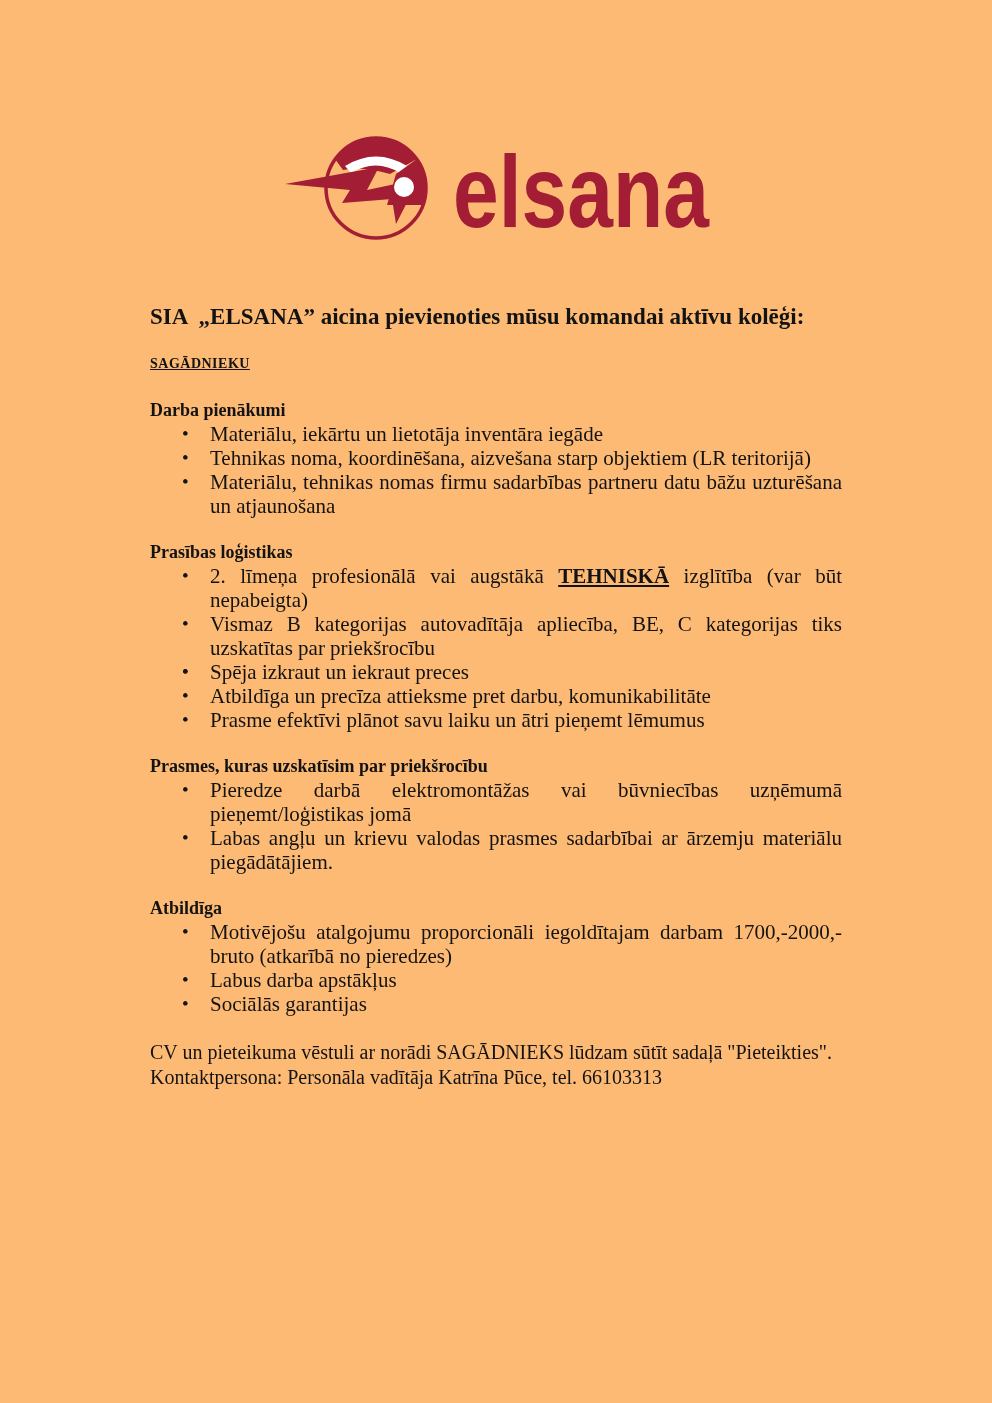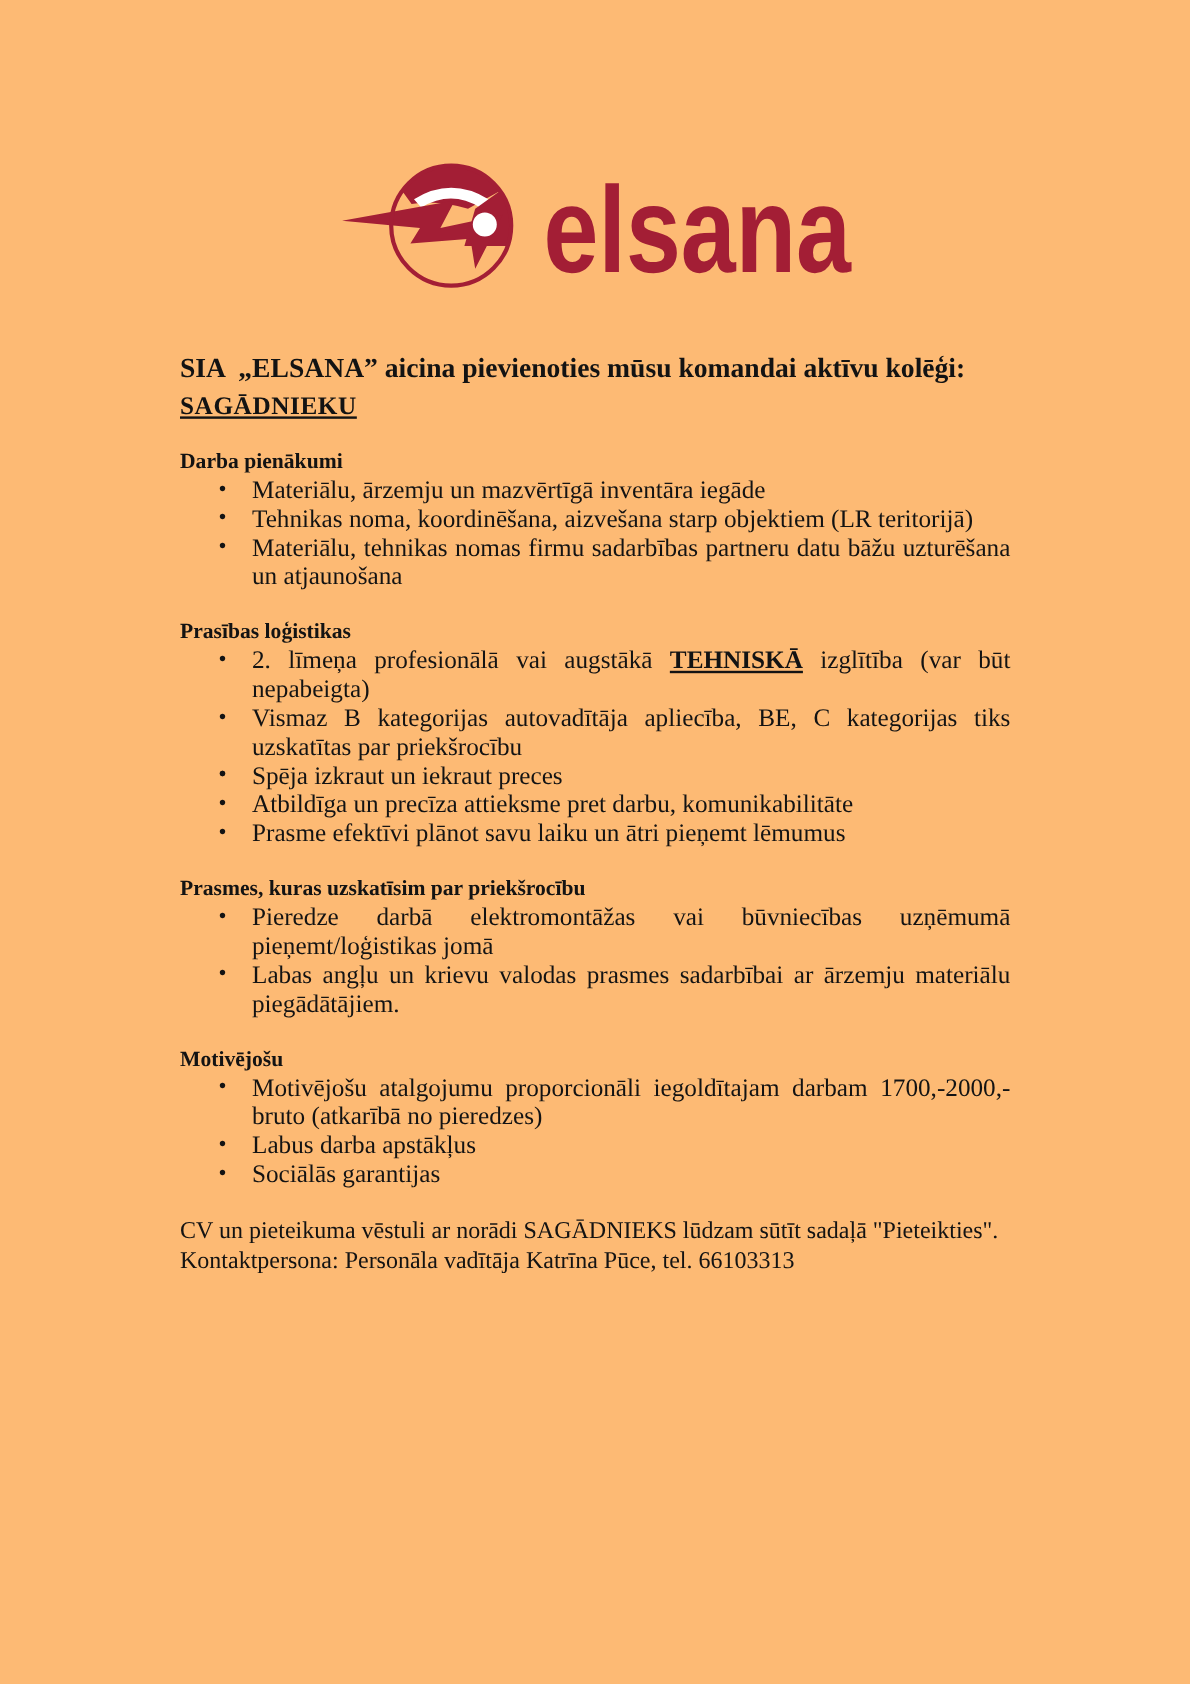--- a/index.html
+++ b/index.html
@@ -9,32 +9,32 @@
     overflow: hidden;
     font-family: "Liberation Serif", "DejaVu Serif", serif;
     color: #131313;
   }
   .page { position: absolute; inset: 0; background: #fdba74; }
 
   
   .logo { position: absolute; left: 283px; top: 128px; width: 430px; height: 124px; }
 
   
-  .content { position: absolute; left: 150px; top: 292px; width: 692px; }
+  .content { position: absolute; left: 150px; top: 302px; width: 692px; }
 
   h1.title {
     margin: 0;
     font-size: 23px; line-height: 30px;
     font-weight: bold;
     white-space: nowrap;
   }
   .position {
     display: inline-block;
-    margin-top: 4px;
-    font-size: 21px; line-height: 24px;
+    margin-top: 20px;
+    font-size: 14px; line-height: 24px;
     font-weight: bold;
     text-decoration: underline;
     letter-spacing: 0.5px;
   }
   section h2 {
     margin: 22px 0 0 0;
     font-size: 18px; line-height: 24px;
     font-weight: bold;
   }
   ul.bullets {
@@ -85,21 +85,21 @@
 
     <div>
       <span class="position">SAGĀDNIEKU</span>
     </div>
 
     <section>
       <h2>Darba pienākumi</h2>
       <ul class="bullets">
         <li>
           <span class="blt">•</span>
-          <span>Materiālu, ārzemju un mazvērtīgā inventāra iegāde</span>
+          <span>Materiālu, iekārtu un lietotāja inventāra iegāde</span>
         </li>
         <li>
           <span class="blt">•</span>
           <span>Tehnikas noma, koordinēšana, aizvešana starp objektiem (LR teritorijā)</span>
         </li>
         <li>
           <span class="blt">•</span>
           <span>Materiālu, tehnikas nomas firmu sadarbības partneru datu bāžu uzturēšana un atjaunošana</span>
         </li>
       </ul>
@@ -142,21 +142,21 @@
           <span>Pieredze darbā elektromontāžas vai būvniecības uzņēmumā pieņemt/loģistikas jomā</span>
         </li>
         <li>
           <span class="blt">•</span>
           <span>Labas angļu un krievu valodas prasmes sadarbībai ar ārzemju materiālu piegādātājiem.</span>
         </li>
       </ul>
     </section>
 
     <section>
-      <h2>Motivējošu</h2>
+      <h2>Atbildīga</h2>
       <ul class="bullets">
         <li>
           <span class="blt">•</span>
           <span>Motivējošu atalgojumu proporcionāli iegoldītajam darbam 1700,-2000,-bruto (atkarībā no pieredzes)</span>
         </li>
         <li>
           <span class="blt">•</span>
           <span>Labus darba apstākļus</span>
         </li>
         <li>

